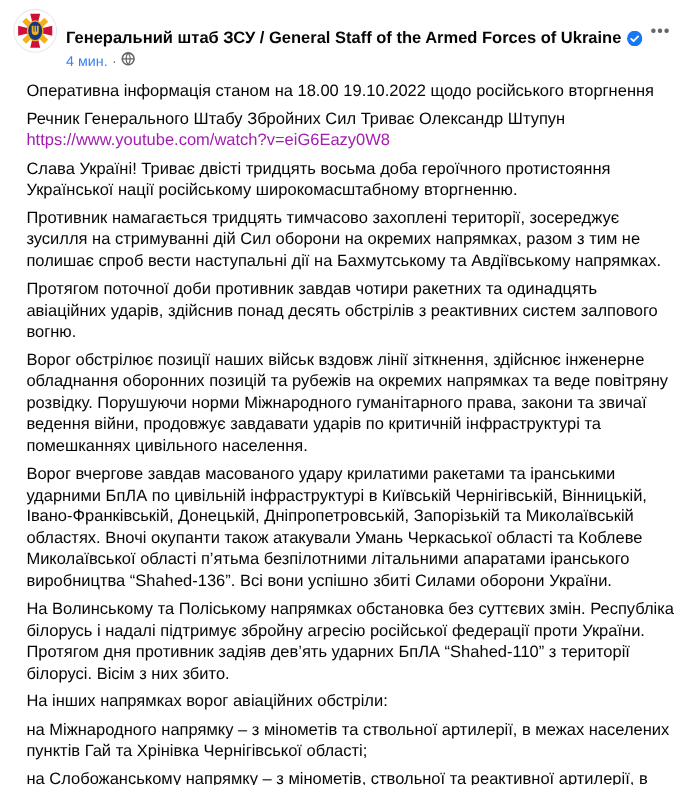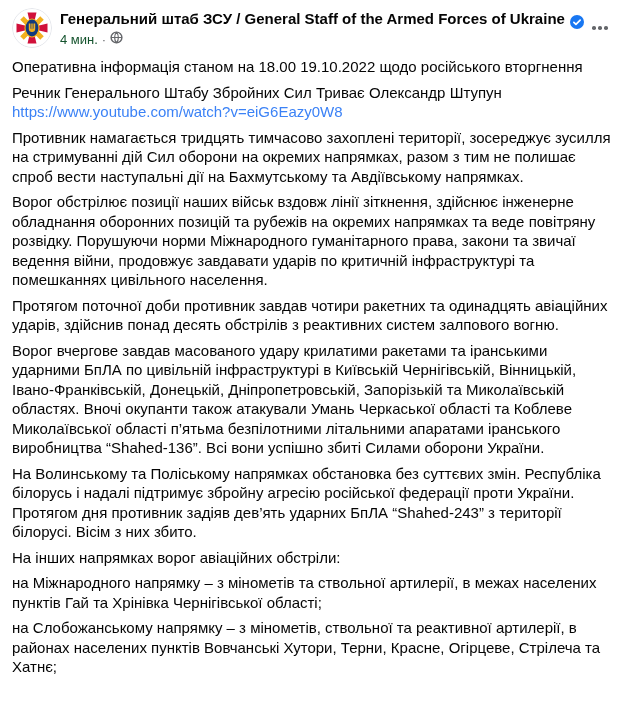--- a/index.html
+++ b/index.html
@@ -22,61 +22,61 @@
   }
   .avatar-btn {
     width: 40px; height: 40px;
     border: none; background: none; padding: 0;
     border-radius: 50%;
     cursor: pointer;
     flex: 0 0 auto;
   }
   .avatar-btn svg { display: block; border-radius: 50%; }
   .header-info { margin-left: 8px; padding-top: 1px; min-width: 0; }
-  .name-row { display: flex; align-items: flex-end; gap: 5px; }
+  .name-row { display: flex; align-items: center; gap: 5px; margin-top: 16px; }
   .page-name {
     font-size: 15px;
     font-weight: 700;
     color: #050505;
     text-decoration: none;
     line-height: 20px;
     white-space: nowrap;
   }
   .badge { display: inline-flex; align-items: center; }
   .meta-row {
     display: flex; align-items: center; gap: 4px;
     margin-top: 2px;
     font-size: 13px;
     color: #65676b;
     line-height: 16px;
   }
-  .meta-row a { color: #14532d; text-decoration: none; }
+  .meta-row a { color: #3b82f6; text-decoration: none; }
   .more-btn {
     position: absolute;
     right: 18px; top: 20px;
     display: flex; gap: 2.5px; align-items: center;
     background: none; border: none; padding: 6px 2px;
     cursor: pointer;
   }
   .more-btn .dot {
     width: 3.6px; height: 3.6px; border-radius: 50%;
     background: #65676b; display: block;
   }
 
   
   .post-text {
     padding: 7px 12px 0 12px;
     font-size: 15px;
     line-height: 19.5px;
     color: #050505;
   }
-  .post-text p { margin: 0 0 6px 0; }
+  .post-text p { margin: 0 0 6px 12px; }
   .plink {
     display: block;
-    color: #3b82f6;
+    color: #a21caf;
     text-decoration: none;
     word-break: break-all;
   }
 </style>
 </head>
 <body>
 
 <article class="post">
 
   <header class="post-header">
@@ -127,24 +127,25 @@
       <span class="dot"></span>
     </button>
   </header>
 
   <div class="post-text">
     <p>Оперативна інформація станом на 18.00 19.10.2022 щодо російського вторгнення</p>
     <p>
       <span>Речник Генерального Штабу Збройних Сил Триває Олександр Штупун</span>
       <a class="plink" href="#">https://www.youtube.com/watch?v=eiG6Eazy0W8</a>
     </p>
+    <p>Слава Україні! Триває двісті тридцять восьма доба героїчного протистояння Української нації російському широкомасштабному вторгненню.</p>
     <p>Противник намагається тридцять тимчасово захоплені території, зосереджує зусилля на стримуванні дій Сил оборони на окремих напрямках, разом з тим не полишає спроб вести наступальні дії на Бахмутському та Авдіївському напрямках.</p>
+    <p>Протягом поточної доби противник завдав чотири ракетних та одинадцять авіаційних ударів, здійснив понад десять обстрілів з реактивних систем залпового вогню.</p>
     <p>Ворог обстрілює позиції наших військ вздовж лінії зіткнення, здійснює інженерне обладнання оборонних позицій та рубежів на окремих напрямках та веде повітряну розвідку. Порушуючи норми Міжнародного гуманітарного права, закони та звичаї ведення війни, продовжує завдавати ударів по критичній інфраструктурі та помешканнях цивільного населення.</p>
-    <p>Протягом поточної доби противник завдав чотири ракетних та одинадцять авіаційних ударів, здійснив понад десять обстрілів з реактивних систем залпового вогню.</p>
     <p>Ворог вчергове завдав масованого удару крилатими ракетами та іранськими ударними БпЛА по цивільній інфраструктурі в Київській Чернігівській, Вінницькій, Івано-Франківській, Донецькій, Дніпропетровській, Запорізькій та Миколаївській областях. Вночі окупанти також атакували Умань Черкаської області та Коблеве Миколаївської області п’ятьма безпілотними літальними апаратами іранського виробництва “Shahed-136”. Всі вони успішно збиті Силами оборони України.</p>
-    <p>На Волинському та Поліському напрямках обстановка без суттєвих змін. Республіка білорусь і надалі підтримує збройну агресію російської федерації проти України. Протягом дня противник задіяв дев’ять ударних БпЛА “Shahed-243” з території білорусі. Вісім з них збито.</p>
+    <p>На Волинському та Поліському напрямках обстановка без суттєвих змін. Республіка білорусь і надалі підтримує збройну агресію російської федерації проти України. Протягом дня противник задіяв дев’ять ударних БпЛА “Shahed-110” з території білорусі. Вісім з них збито.</p>
     <p>На інших напрямках ворог авіаційних обстріли:</p>
     <p>на Міжнародного напрямку – з мінометів та ствольної артилерії, в межах населених пунктів Гай та Хрінівка Чернігівської області;</p>
     <p>на Слобожанському напрямку – з мінометів, ствольної та реактивної артилерії, в районах населених пунктів Вовчанські Хутори, Терни, Красне, Огірцеве, Стрілеча та Хатнє;</p>
 
   </div>
 
 </article>
 
 </body></html>

